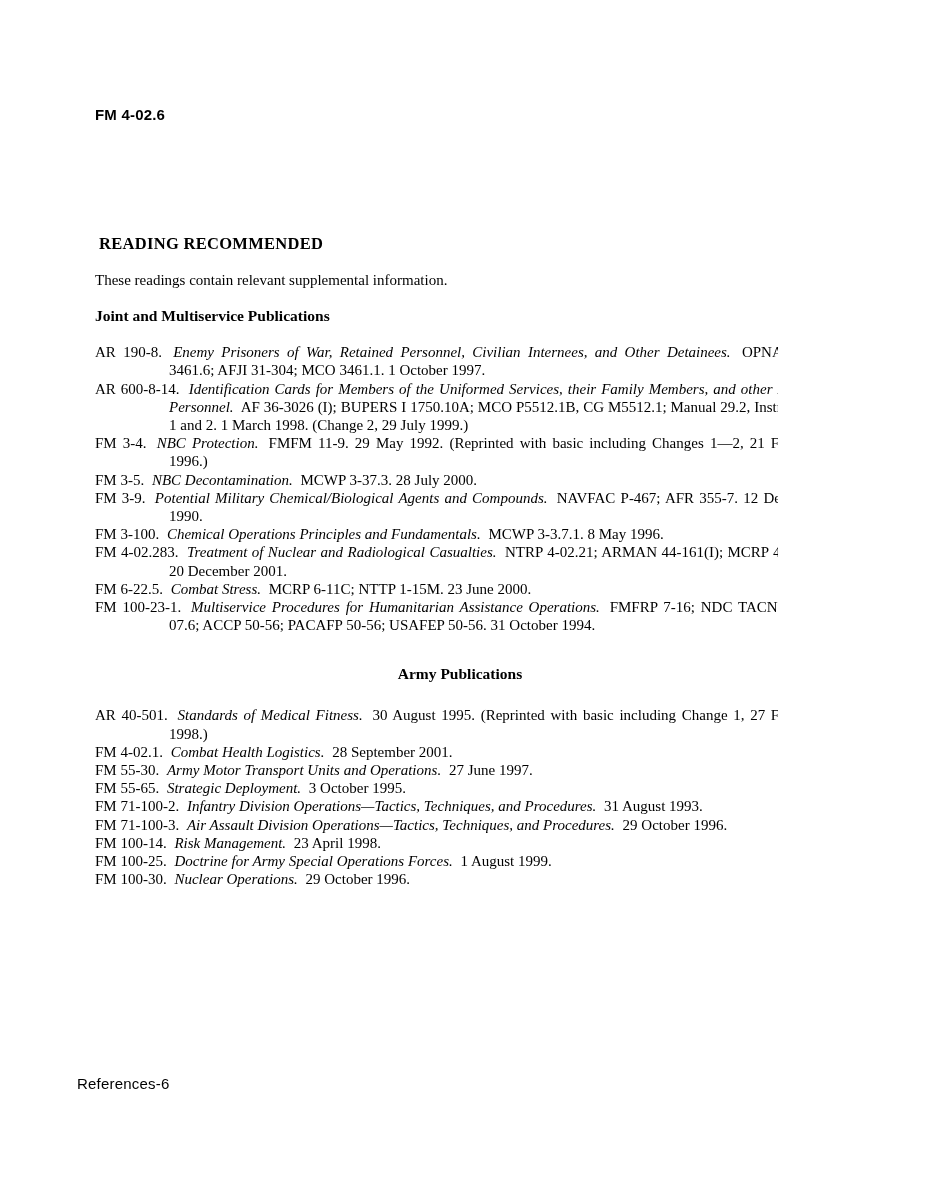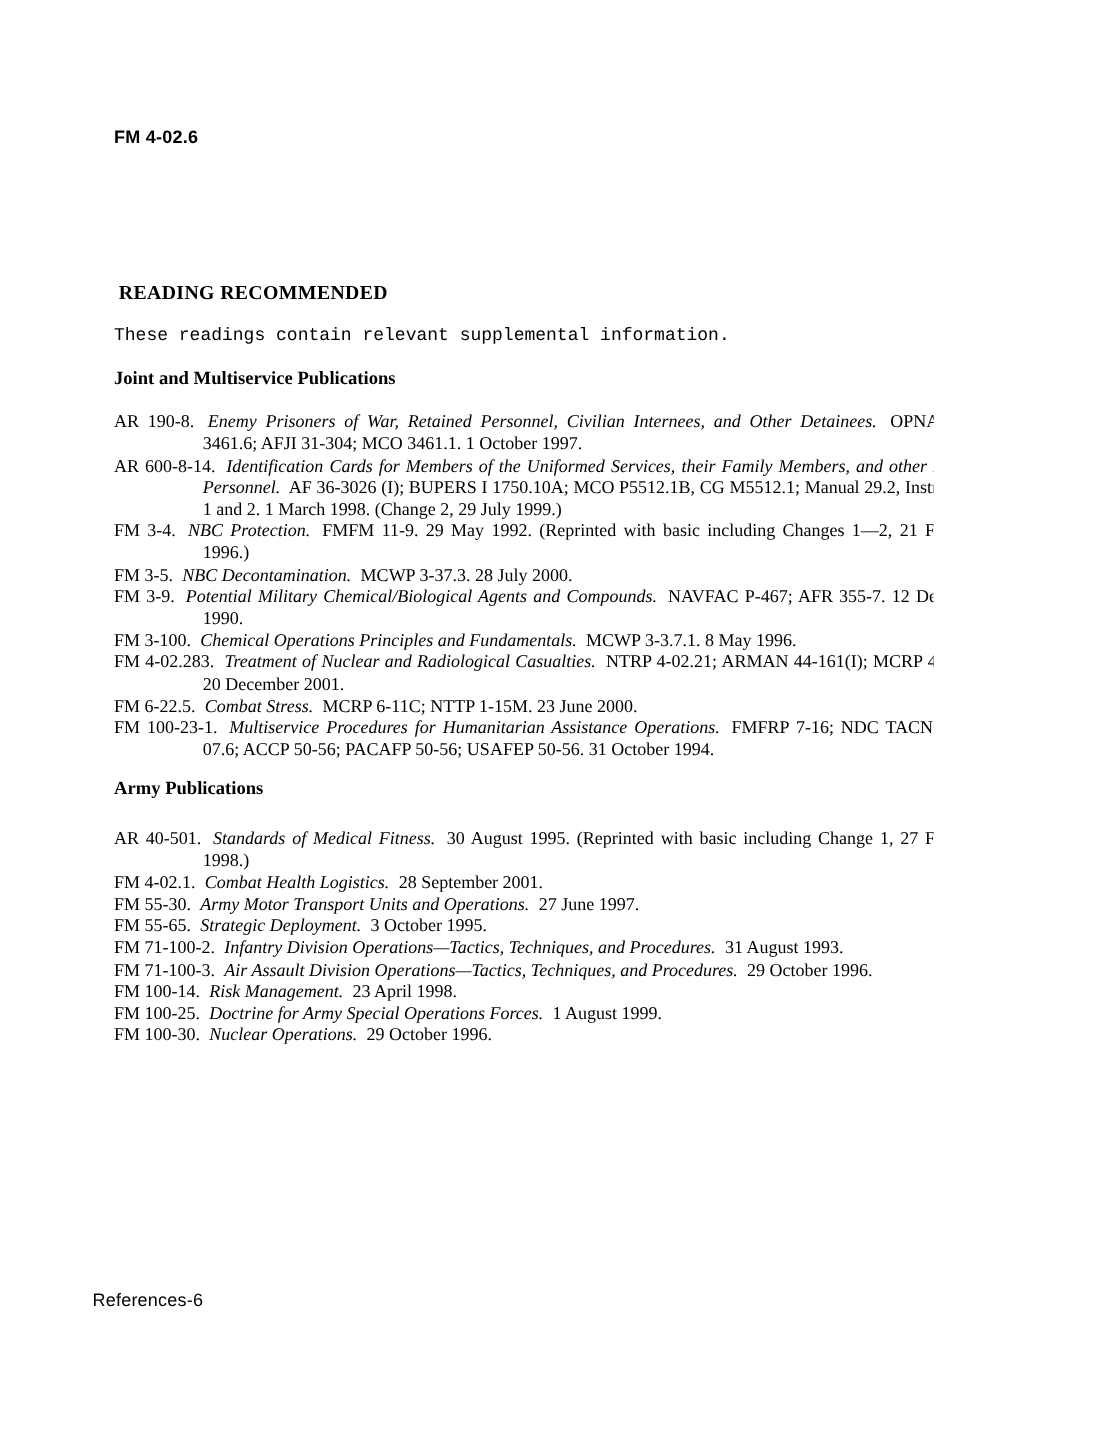--- a/index.html
+++ b/index.html
@@ -35,30 +35,29 @@
   }
   .doc-title {
     margin: 4px;
     font-size: 16.5px;
     font-weight: bold;
     line-height: 18px;
     letter-spacing: 0.3px;
   }
   .intro {
     margin: 18px 0 0 0;
-    font-family: Liberation Mono, monospace;
   }
   .subsection-title {
     font-size: 15.5px;
     font-weight: bold;
     margin: 0;
     line-height: 18px;
   }
   .subsection-joint .subsection-title { margin-top: 18px; }
-  .subsection-army  .subsection-title { margin-top: 15px; }
+  .subsection-army  .subsection-title { margin-top: 31px; text-align: center; }
   .entries { margin-top: 18px; }
   .subsection-army .entries { margin-top: 23px; }
   .entry {
     margin: 0;
     padding-left: 74px;
     text-indent: -74px;
     text-align: justify;
   }
   .entry-id { margin-right: 4px; }
   .entry-title {

